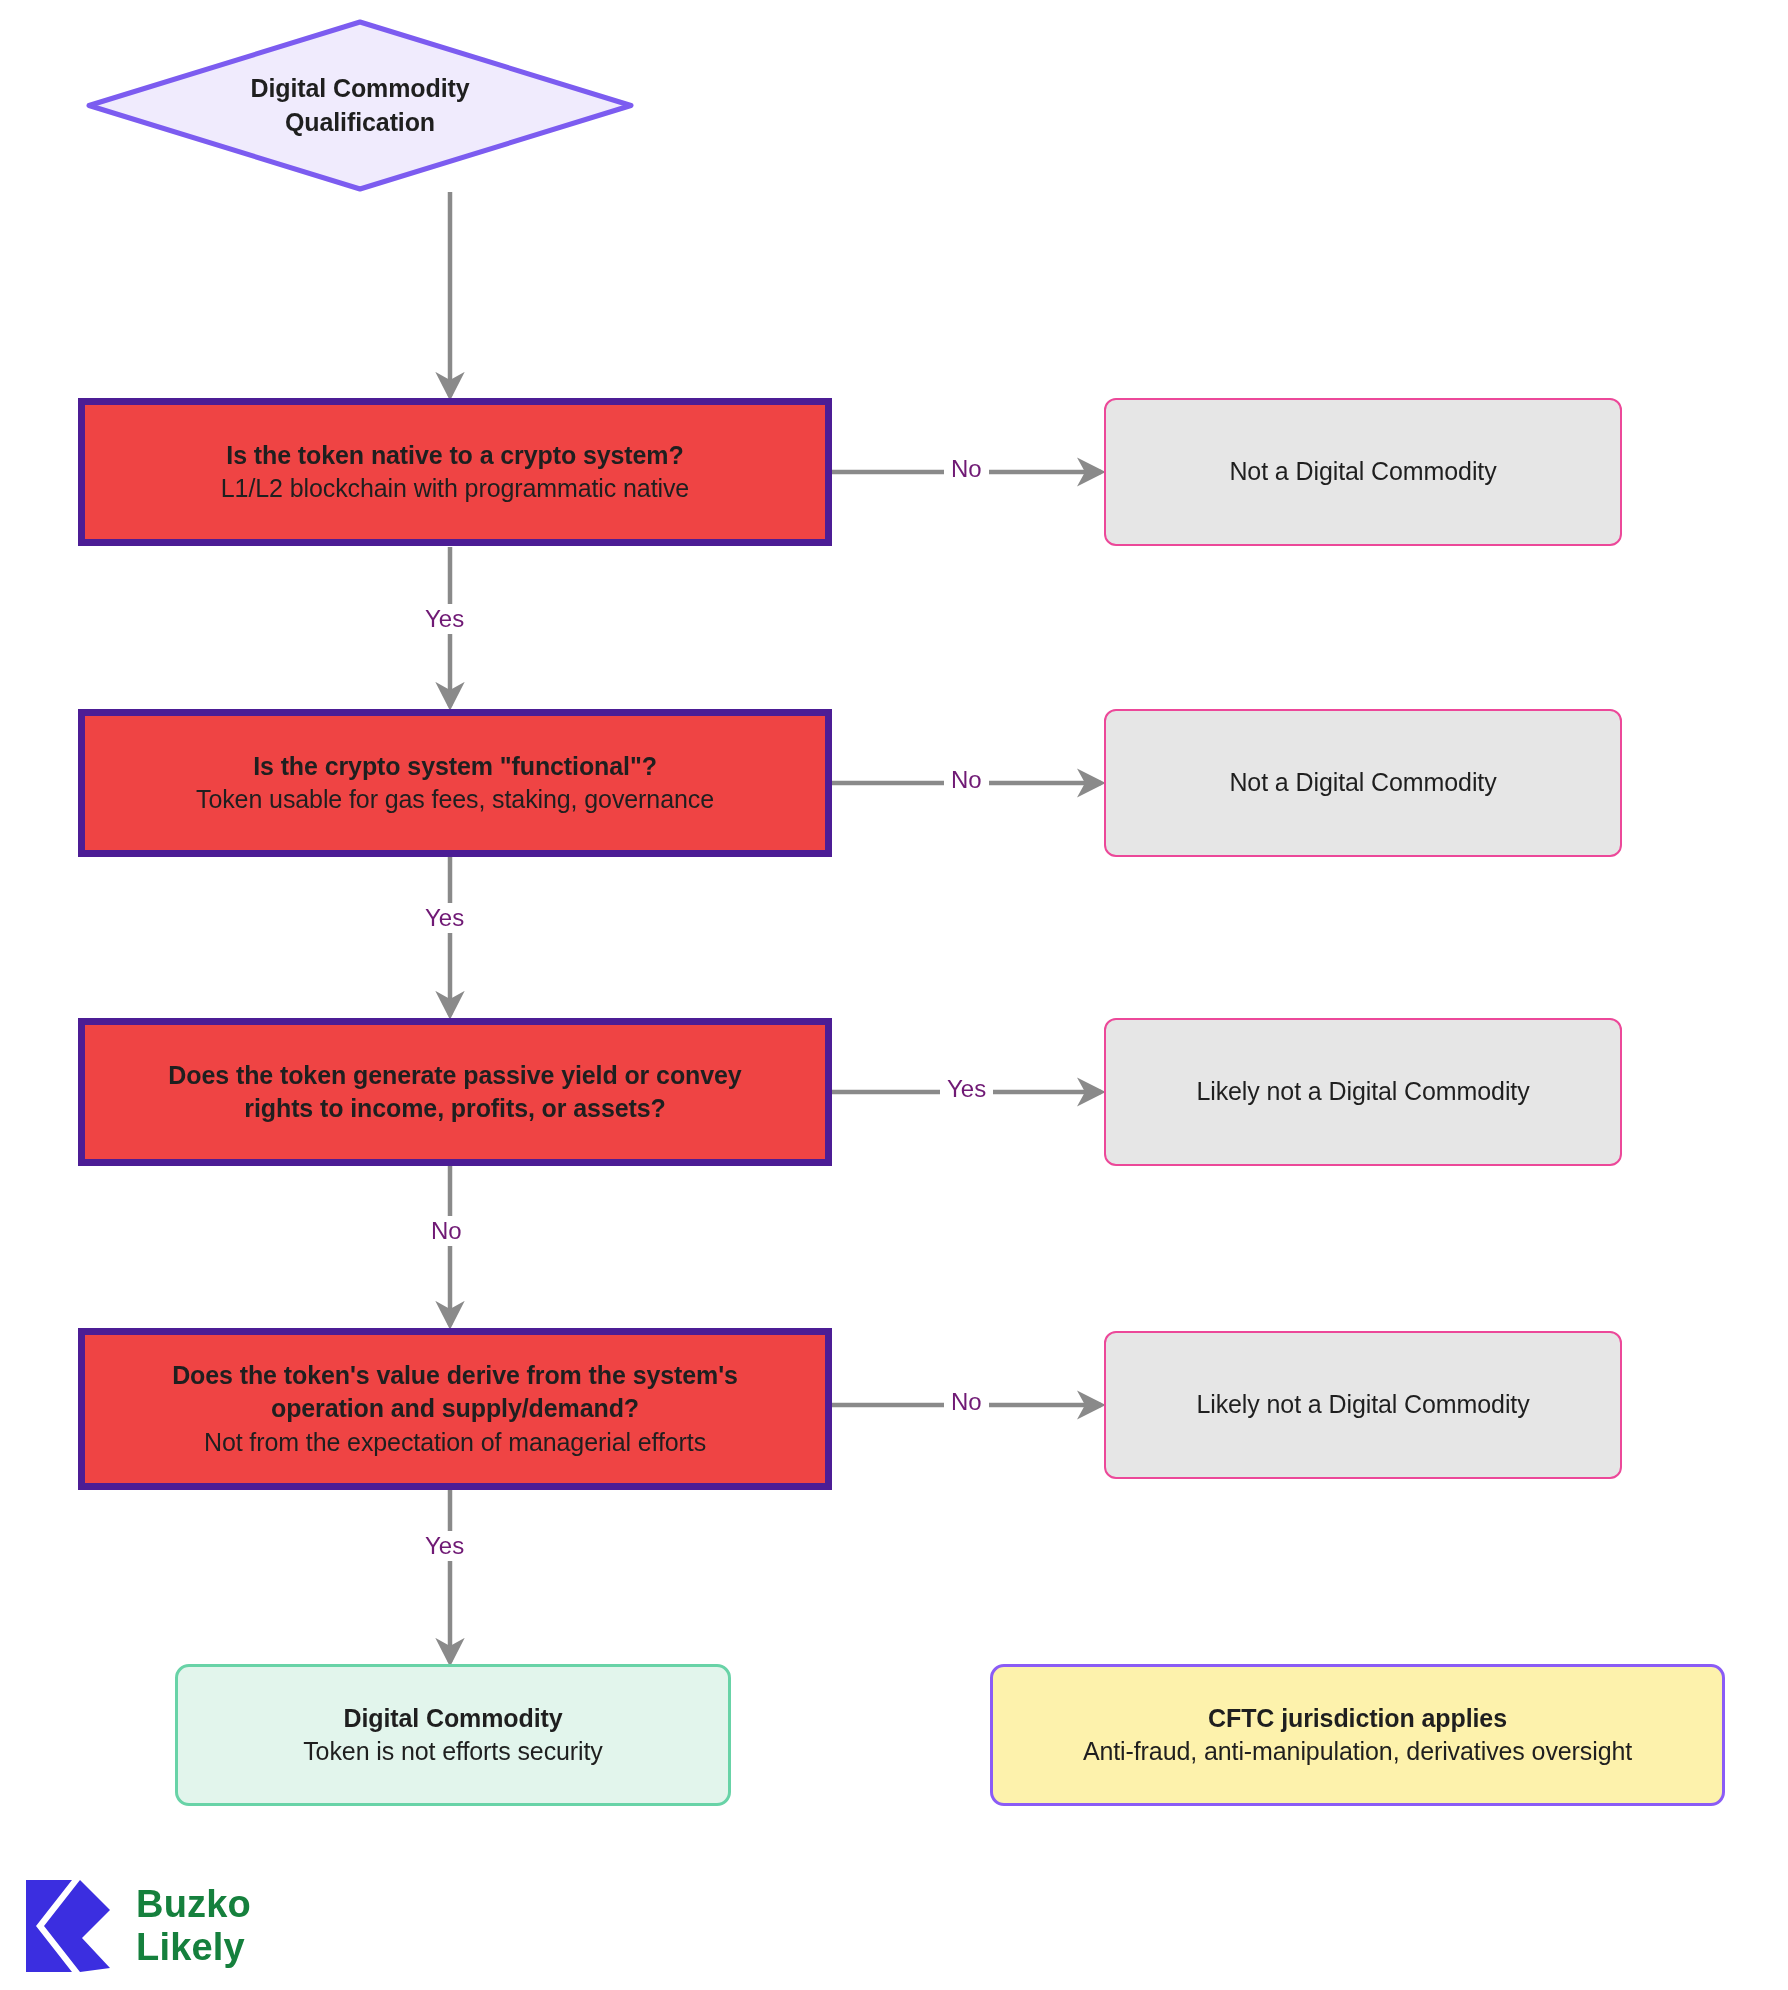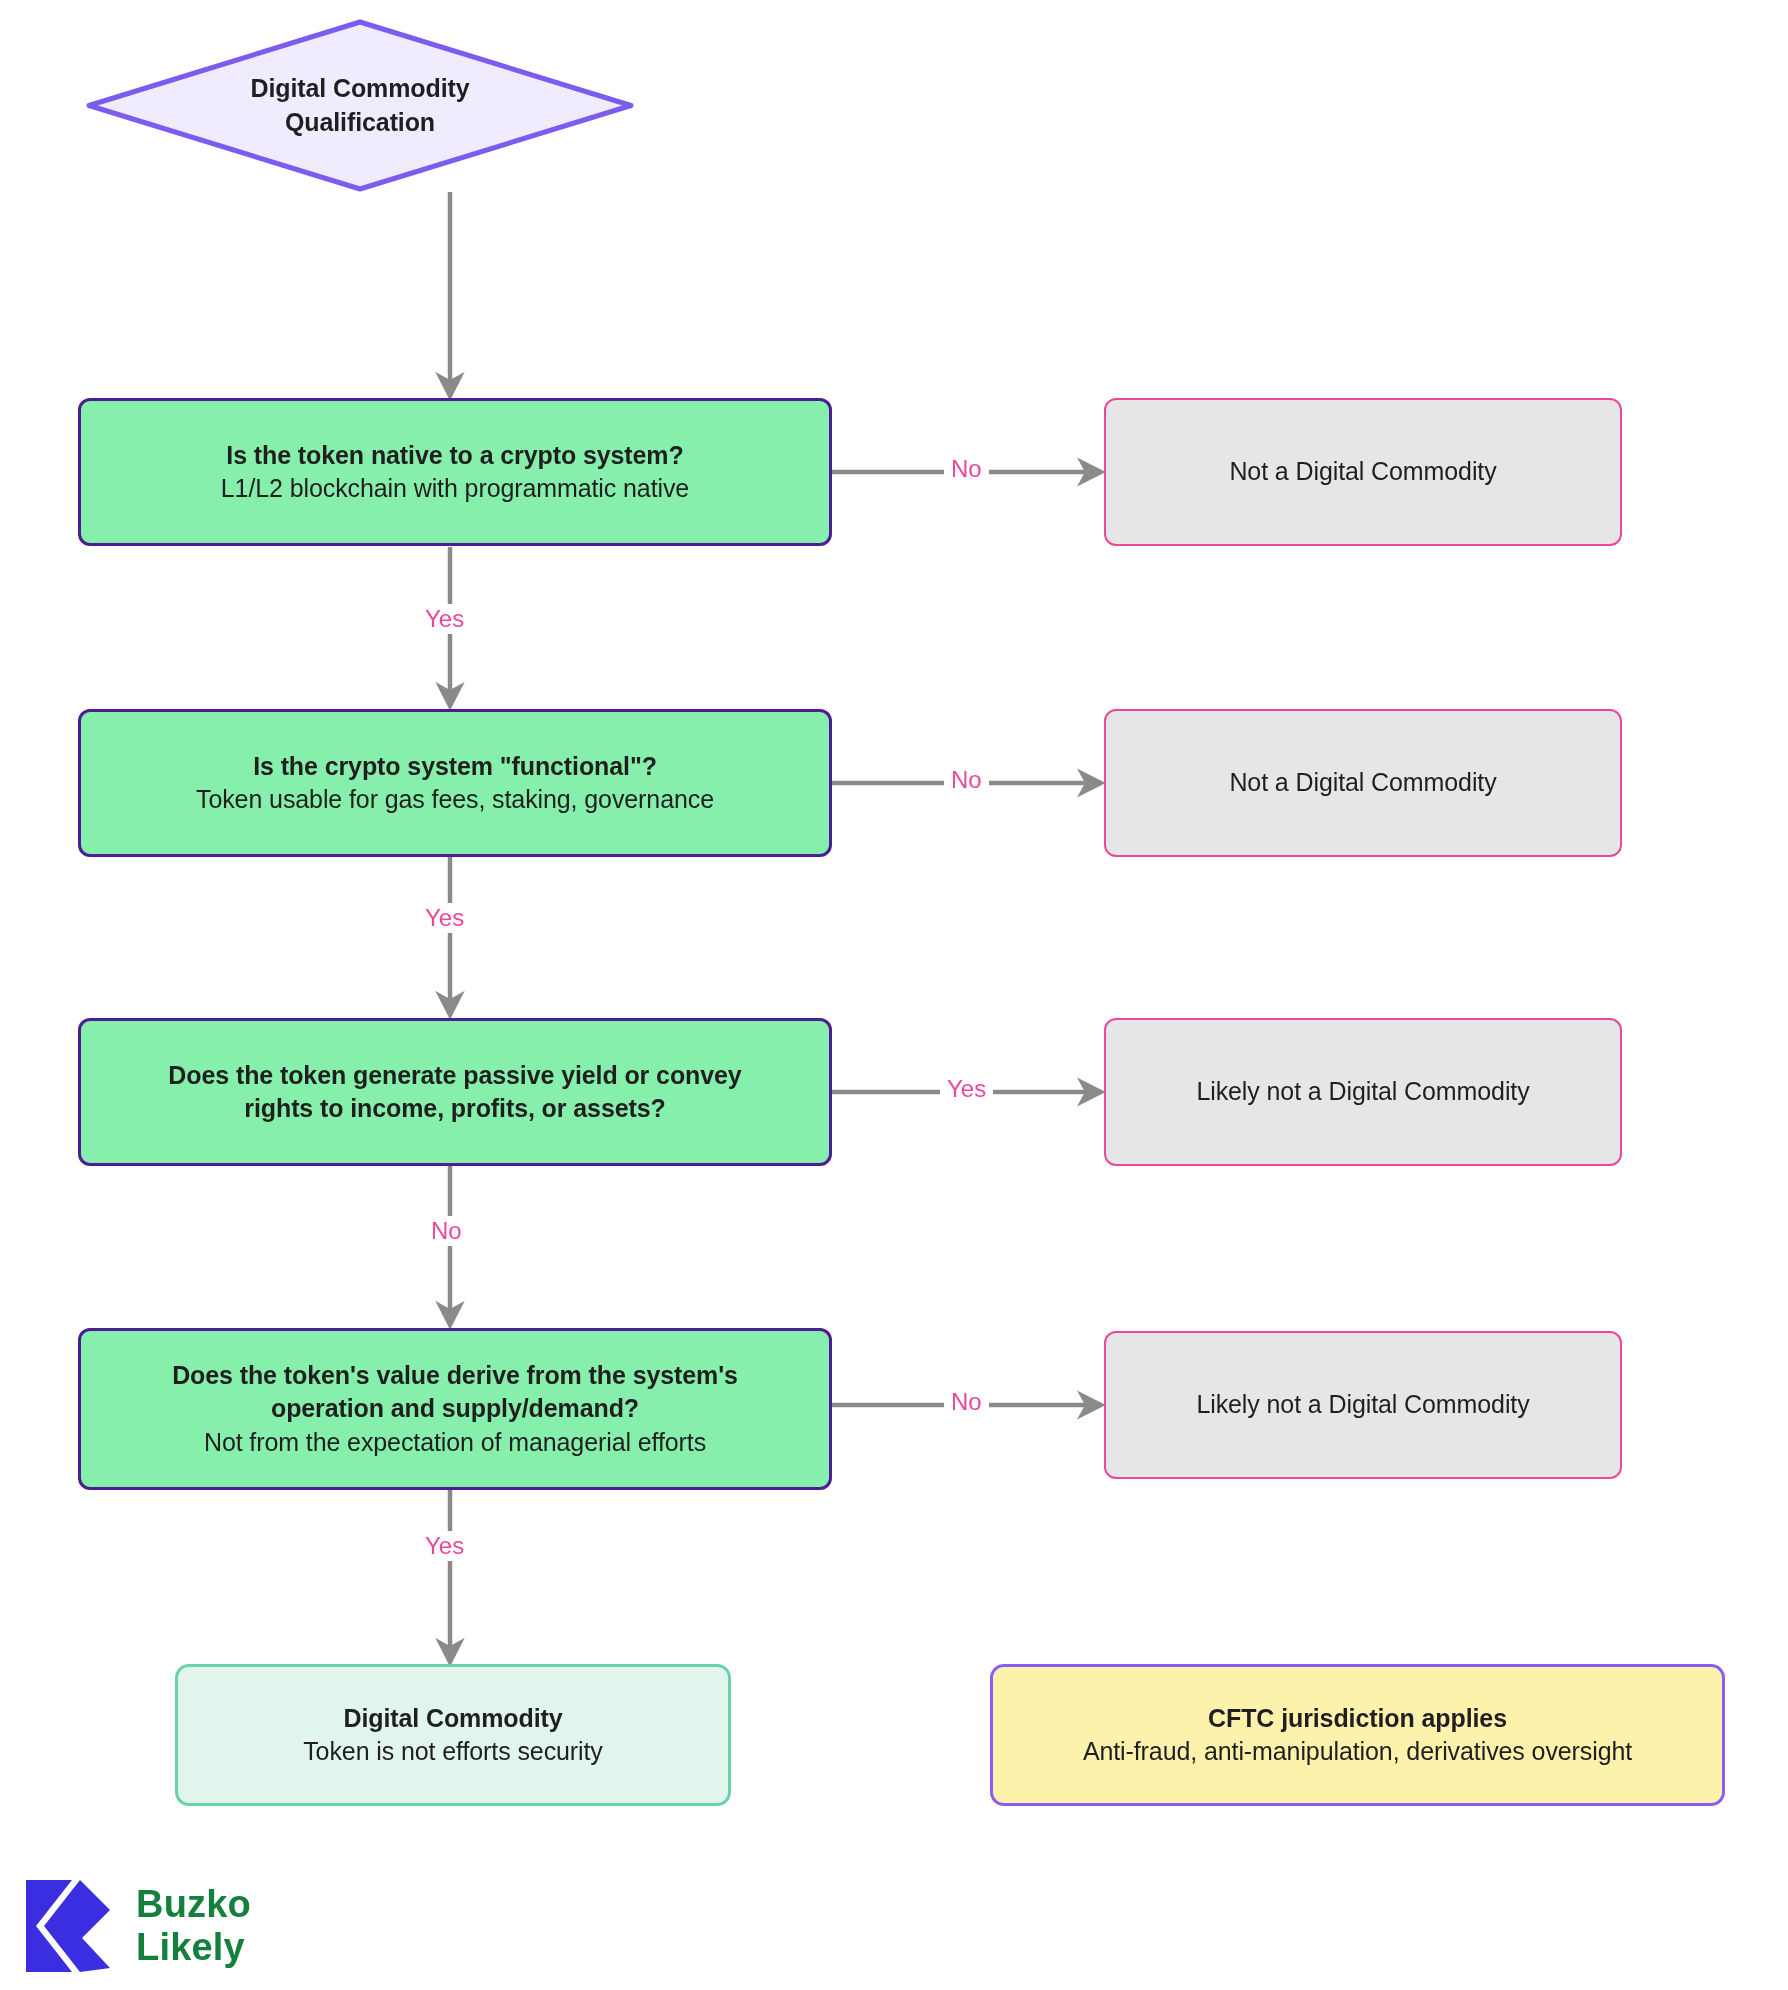--- a/index.html
+++ b/index.html
@@ -43,23 +43,23 @@
     align-items: center; justify-content: center;
     text-align: center;
     font-weight: bold;
     font-size: 25px;
     color: #1f1f1f;
     line-height: 1.34;
   }
 
   
   .box-decision {
-    background: #86efac;
-    border: 3px solid #4c1d95;
-    border-radius: 12px;
+    background: #ef4444;
+    border: 7px solid #4c1d95;
+    border-radius: 0;
   }
   
   .box-neutral {
     background: #e6e6e6;
     border: 2px solid #ec4899;
     border-radius: 12px;
   }
   
   .box-success {
     background: #e2f5ec;
@@ -75,21 +75,21 @@
 
   
   .edge-layer {
     position: absolute;
     left: 0; top: 0;
     width: 1788px; height: 1990px;
     pointer-events: none;
   }
   .edge-label {
     position: absolute;
-    color: #ec4899;
+    color: #701a75;
     font-size: 24px;
     font-weight: normal;
     background: #ffffff;
     padding: 1px 7px;
     white-space: nowrap;
   }
 
   
   .logo {
     position: absolute;

